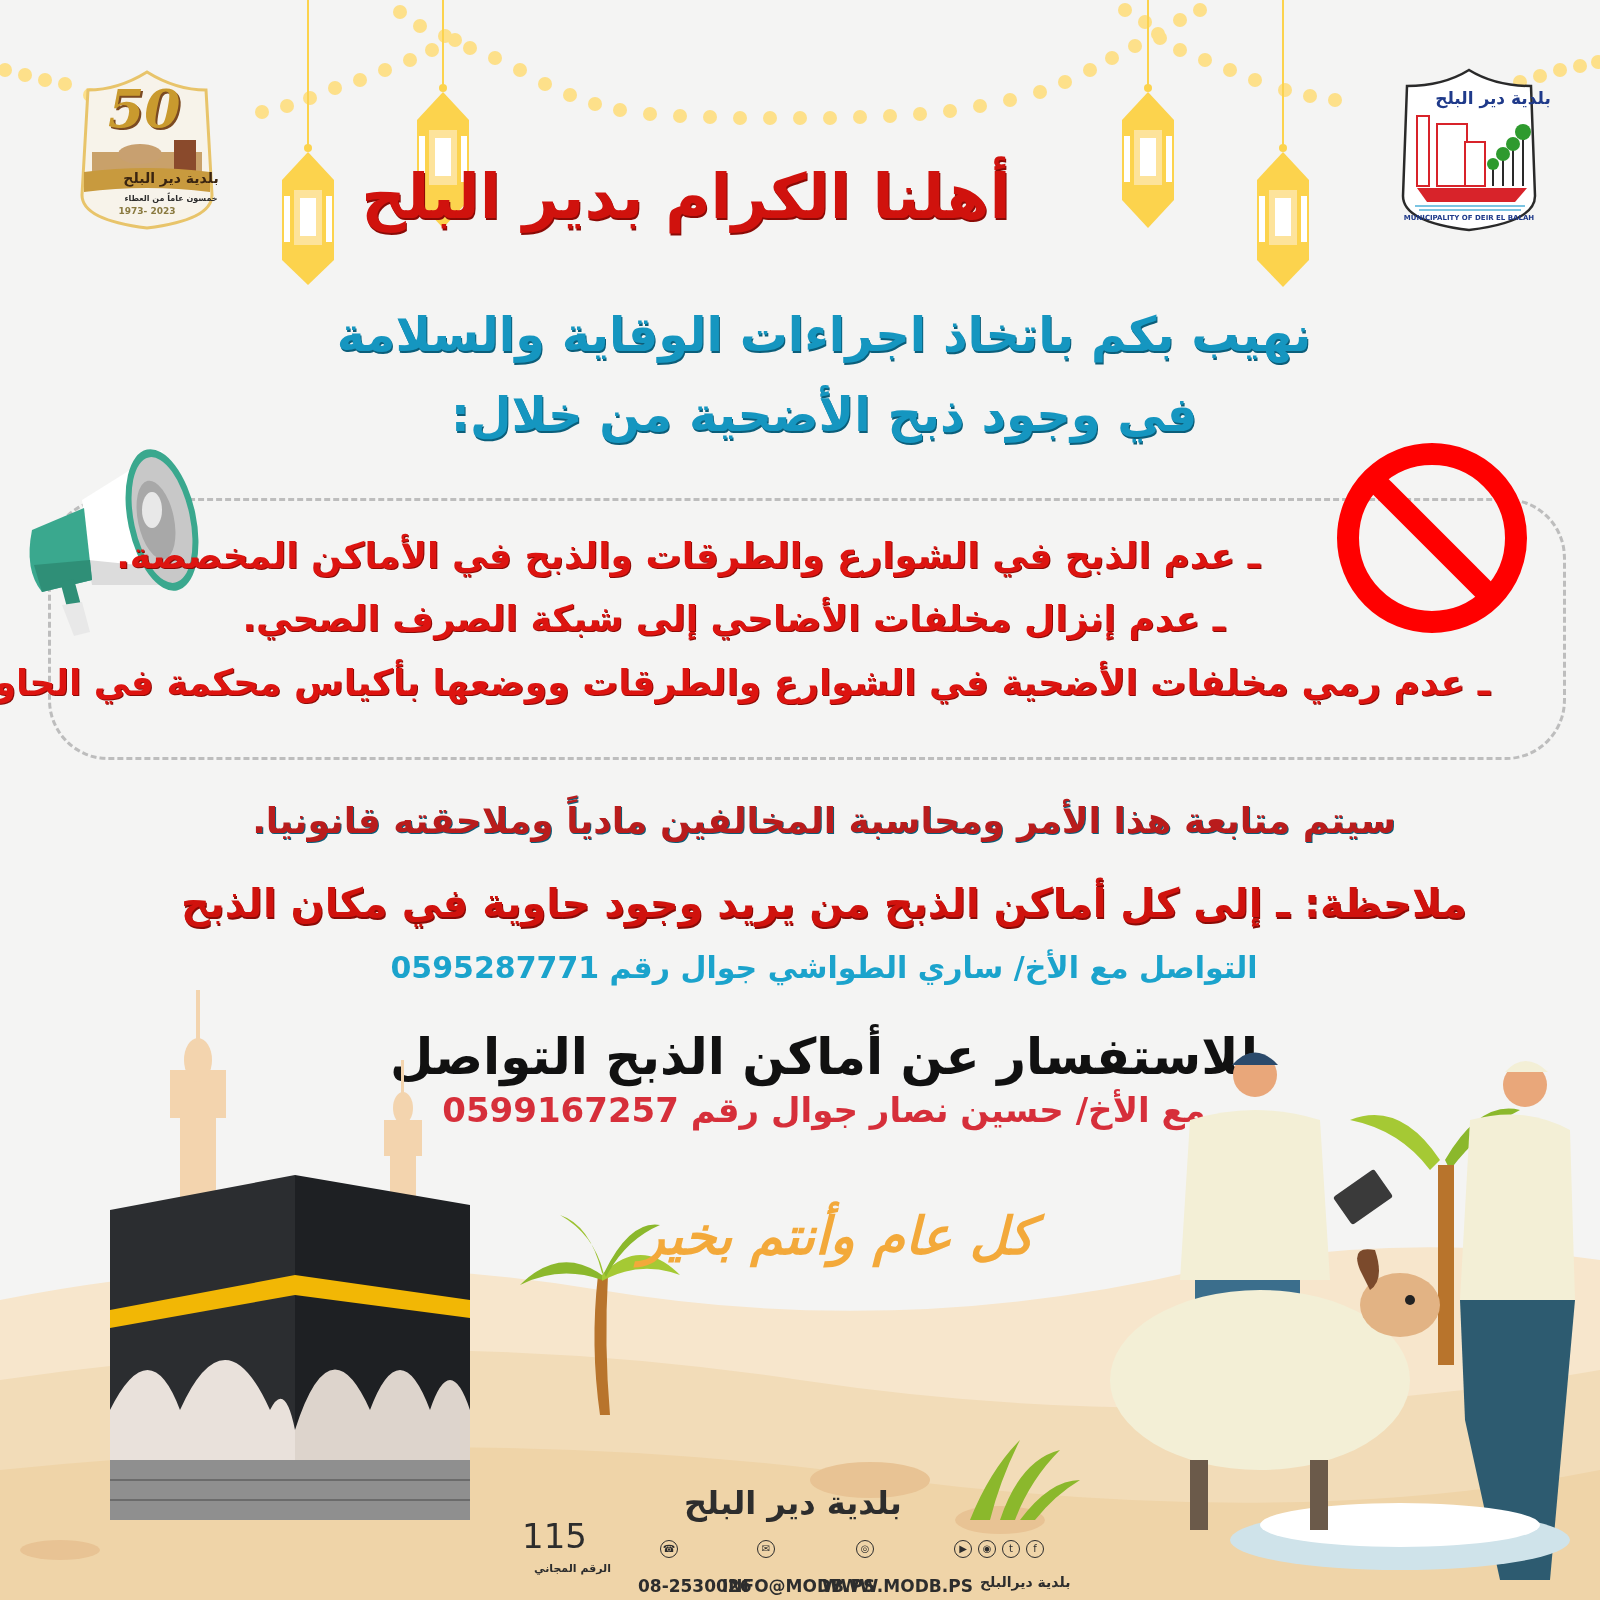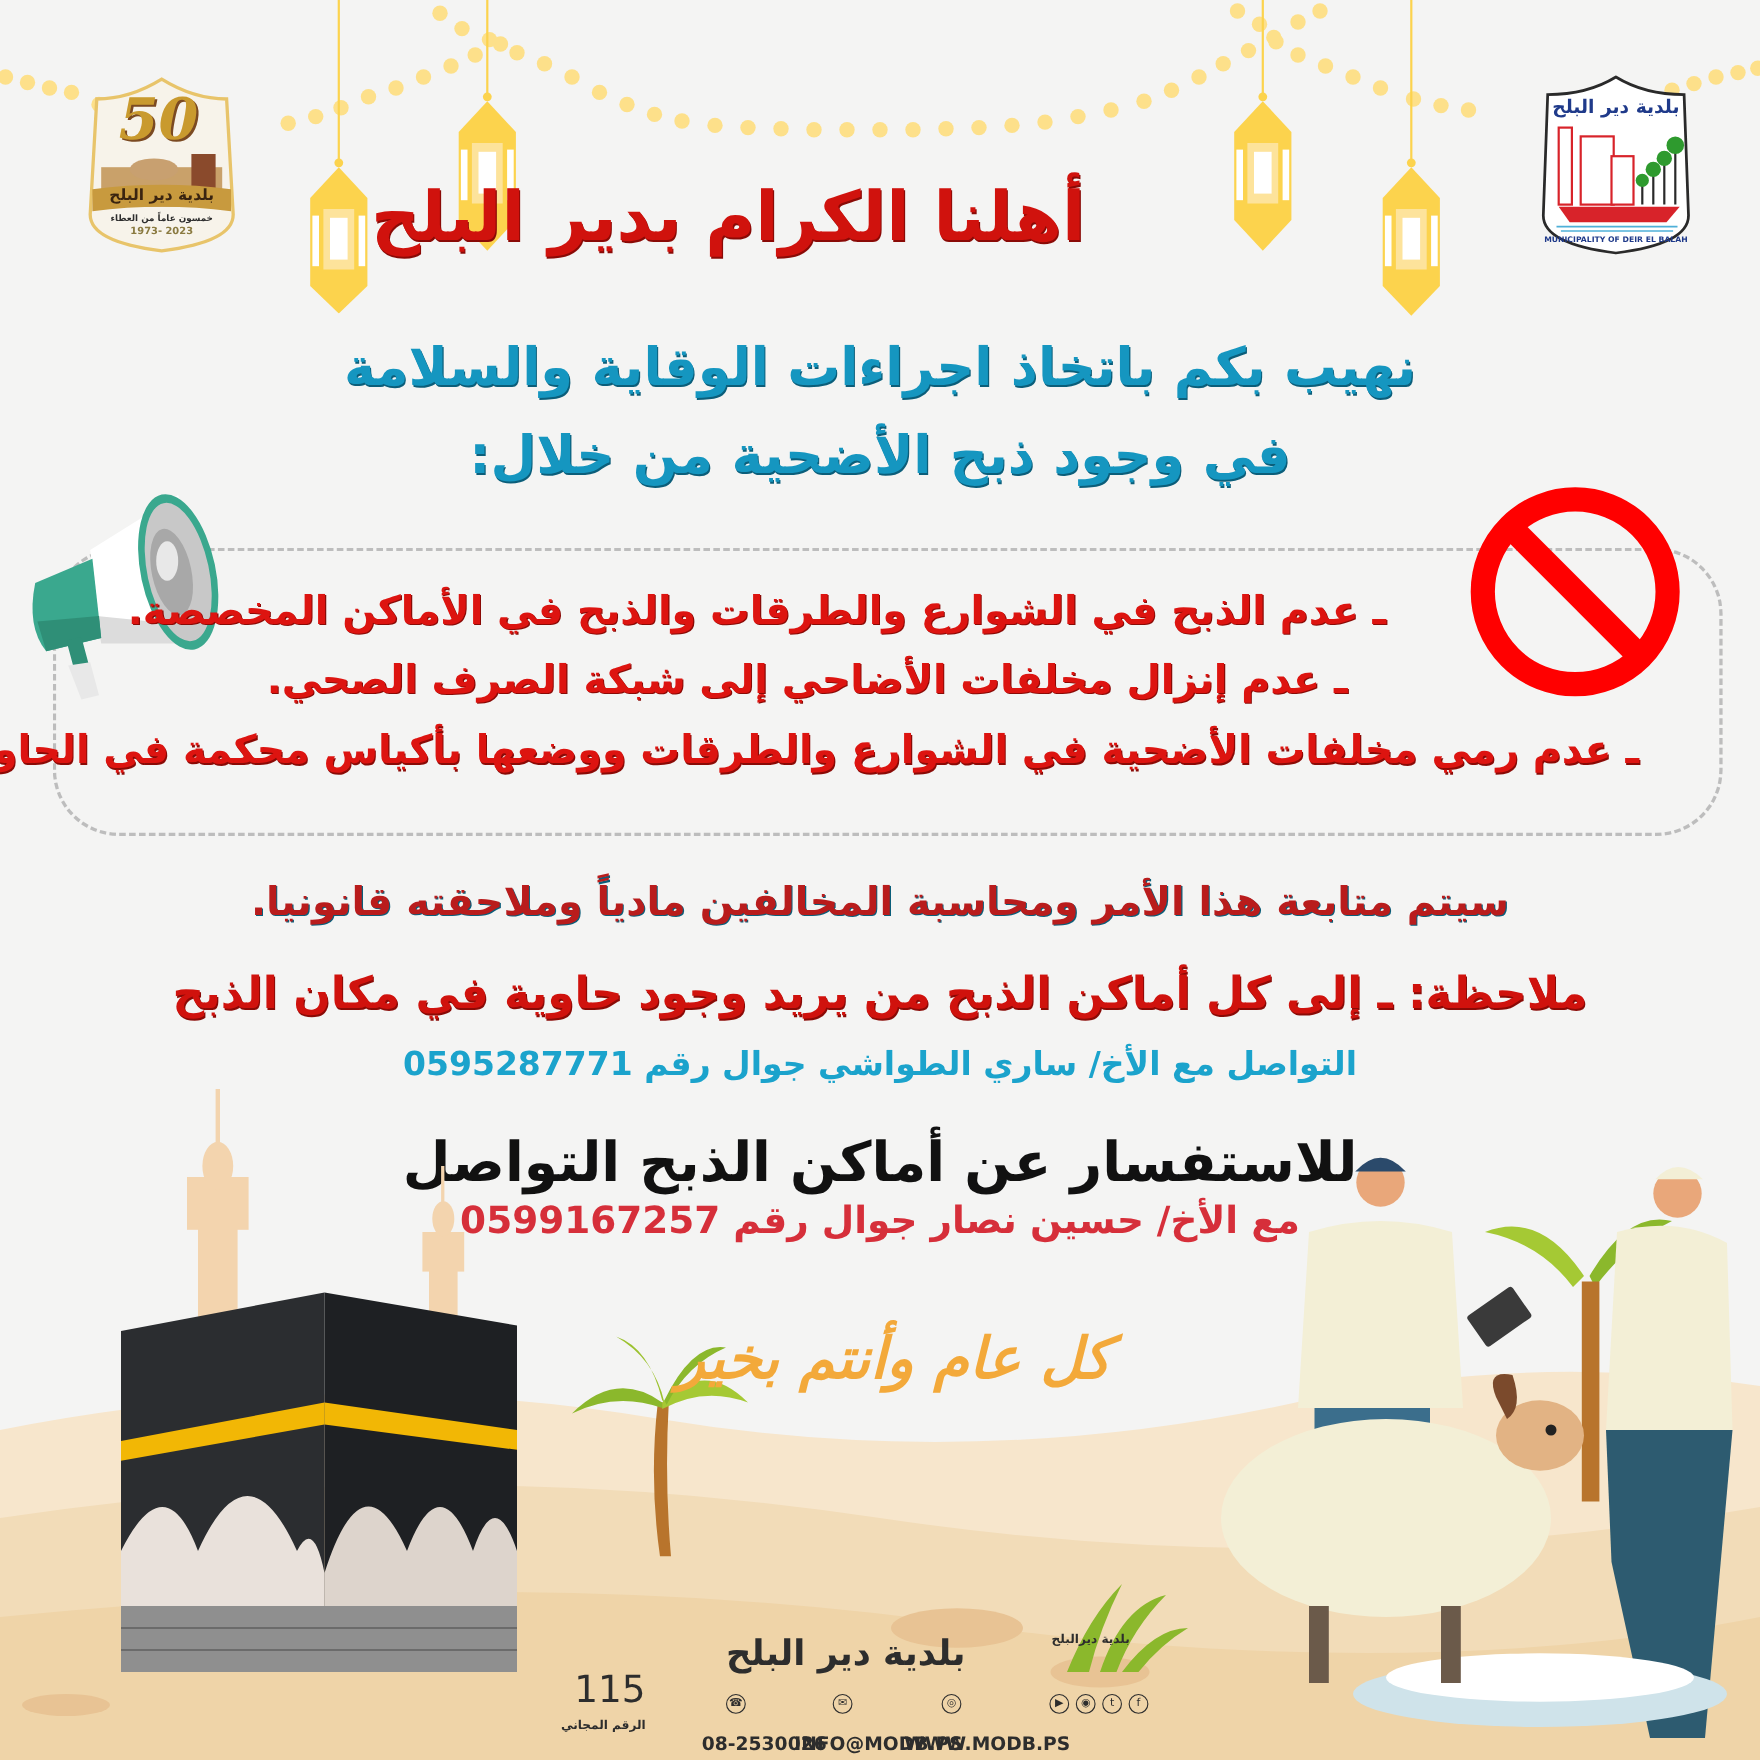--- a/index.html
+++ b/index.html
@@ -2,21 +2,21 @@
 <html><head>
   <meta charset="utf-8">
   <style>
     html, body { margin: 0; padding: 0; }
     body {
       width: 1600px; height: 1600px; overflow: hidden; position: relative;
       background: #f4f4f3;
       font-family: "DejaVu Sans", sans-serif;
     }
     .abs { position: absolute; }
-    .rtl { direction: rtl; unicode-bidi: isolate; }
+    .rtl { direction: rtl; unicode-bidi: isolate; padding-left: 24px; }
     .center-text { text-align: center; white-space: nowrap; }
 
     
     .garland { position: absolute; left: 0; top: 0; width: 1600px; height: 160px; }
 
     
     .logo-left { left: 78px; top: 70px; width: 138px; height: 160px; }
     .logo-right { left: 1395px; top: 66px; width: 148px; height: 168px; }
 
     
@@ -360,13 +360,13 @@
 <div class="abs foot-icon" style="left:757px;top:1540px;">✉</div>
 <div class="abs foot-item" style="left:722px;top:1576px;">INFO@MODB.PS</div>
 
 <div class="abs foot-icon" style="left:856px;top:1540px;">◎</div>
 <div class="abs foot-item" style="left:822px;top:1576px;">WWW.MODB.PS</div>
 
 <div class="abs foot-icon" style="left:954px;top:1540px;">▶</div>
 <div class="abs foot-icon" style="left:978px;top:1540px;">◉</div>
 <div class="abs foot-icon" style="left:1002px;top:1540px;">t</div>
 <div class="abs foot-icon" style="left:1026px;top:1540px;">f</div>
-<div class="abs rtl foot-item" style="left:956px;top:1484px;font-size:11px;">بلدية ديرالبلح</div>
+<div class="abs rtl foot-item" style="left:956px;top:1574px;font-size:14px;">بلدية ديرالبلح</div>
 
 </body></html>

